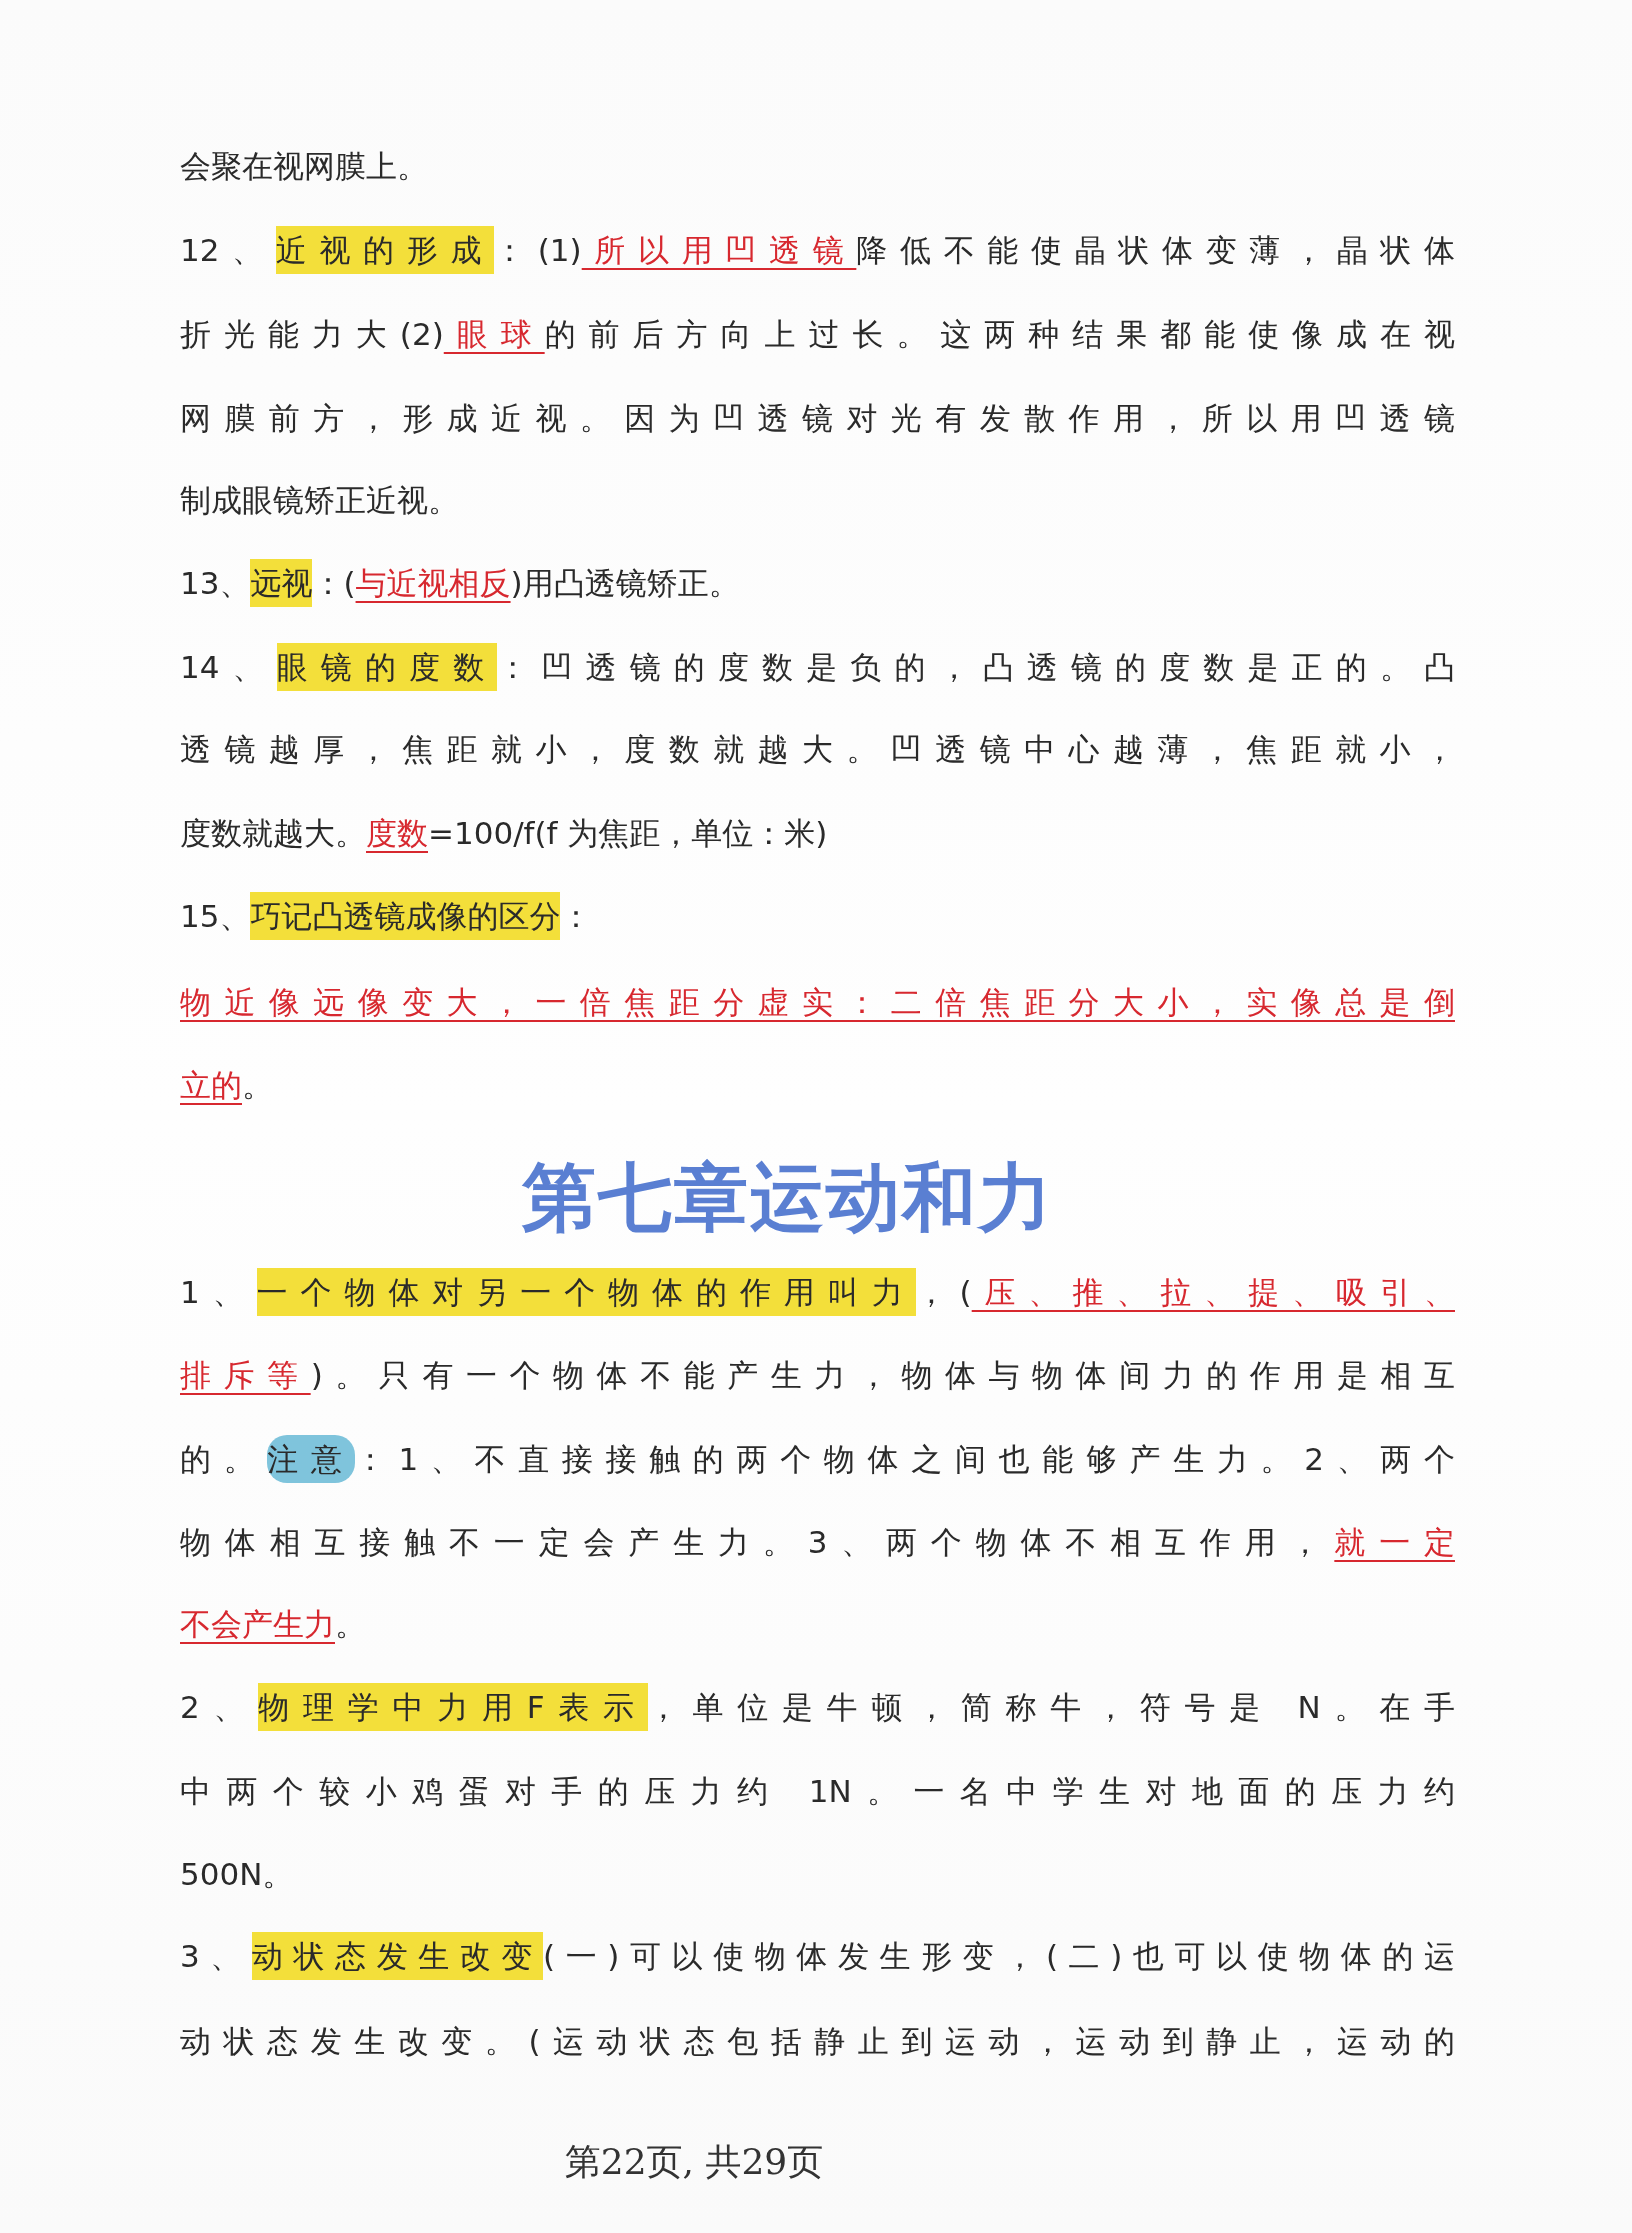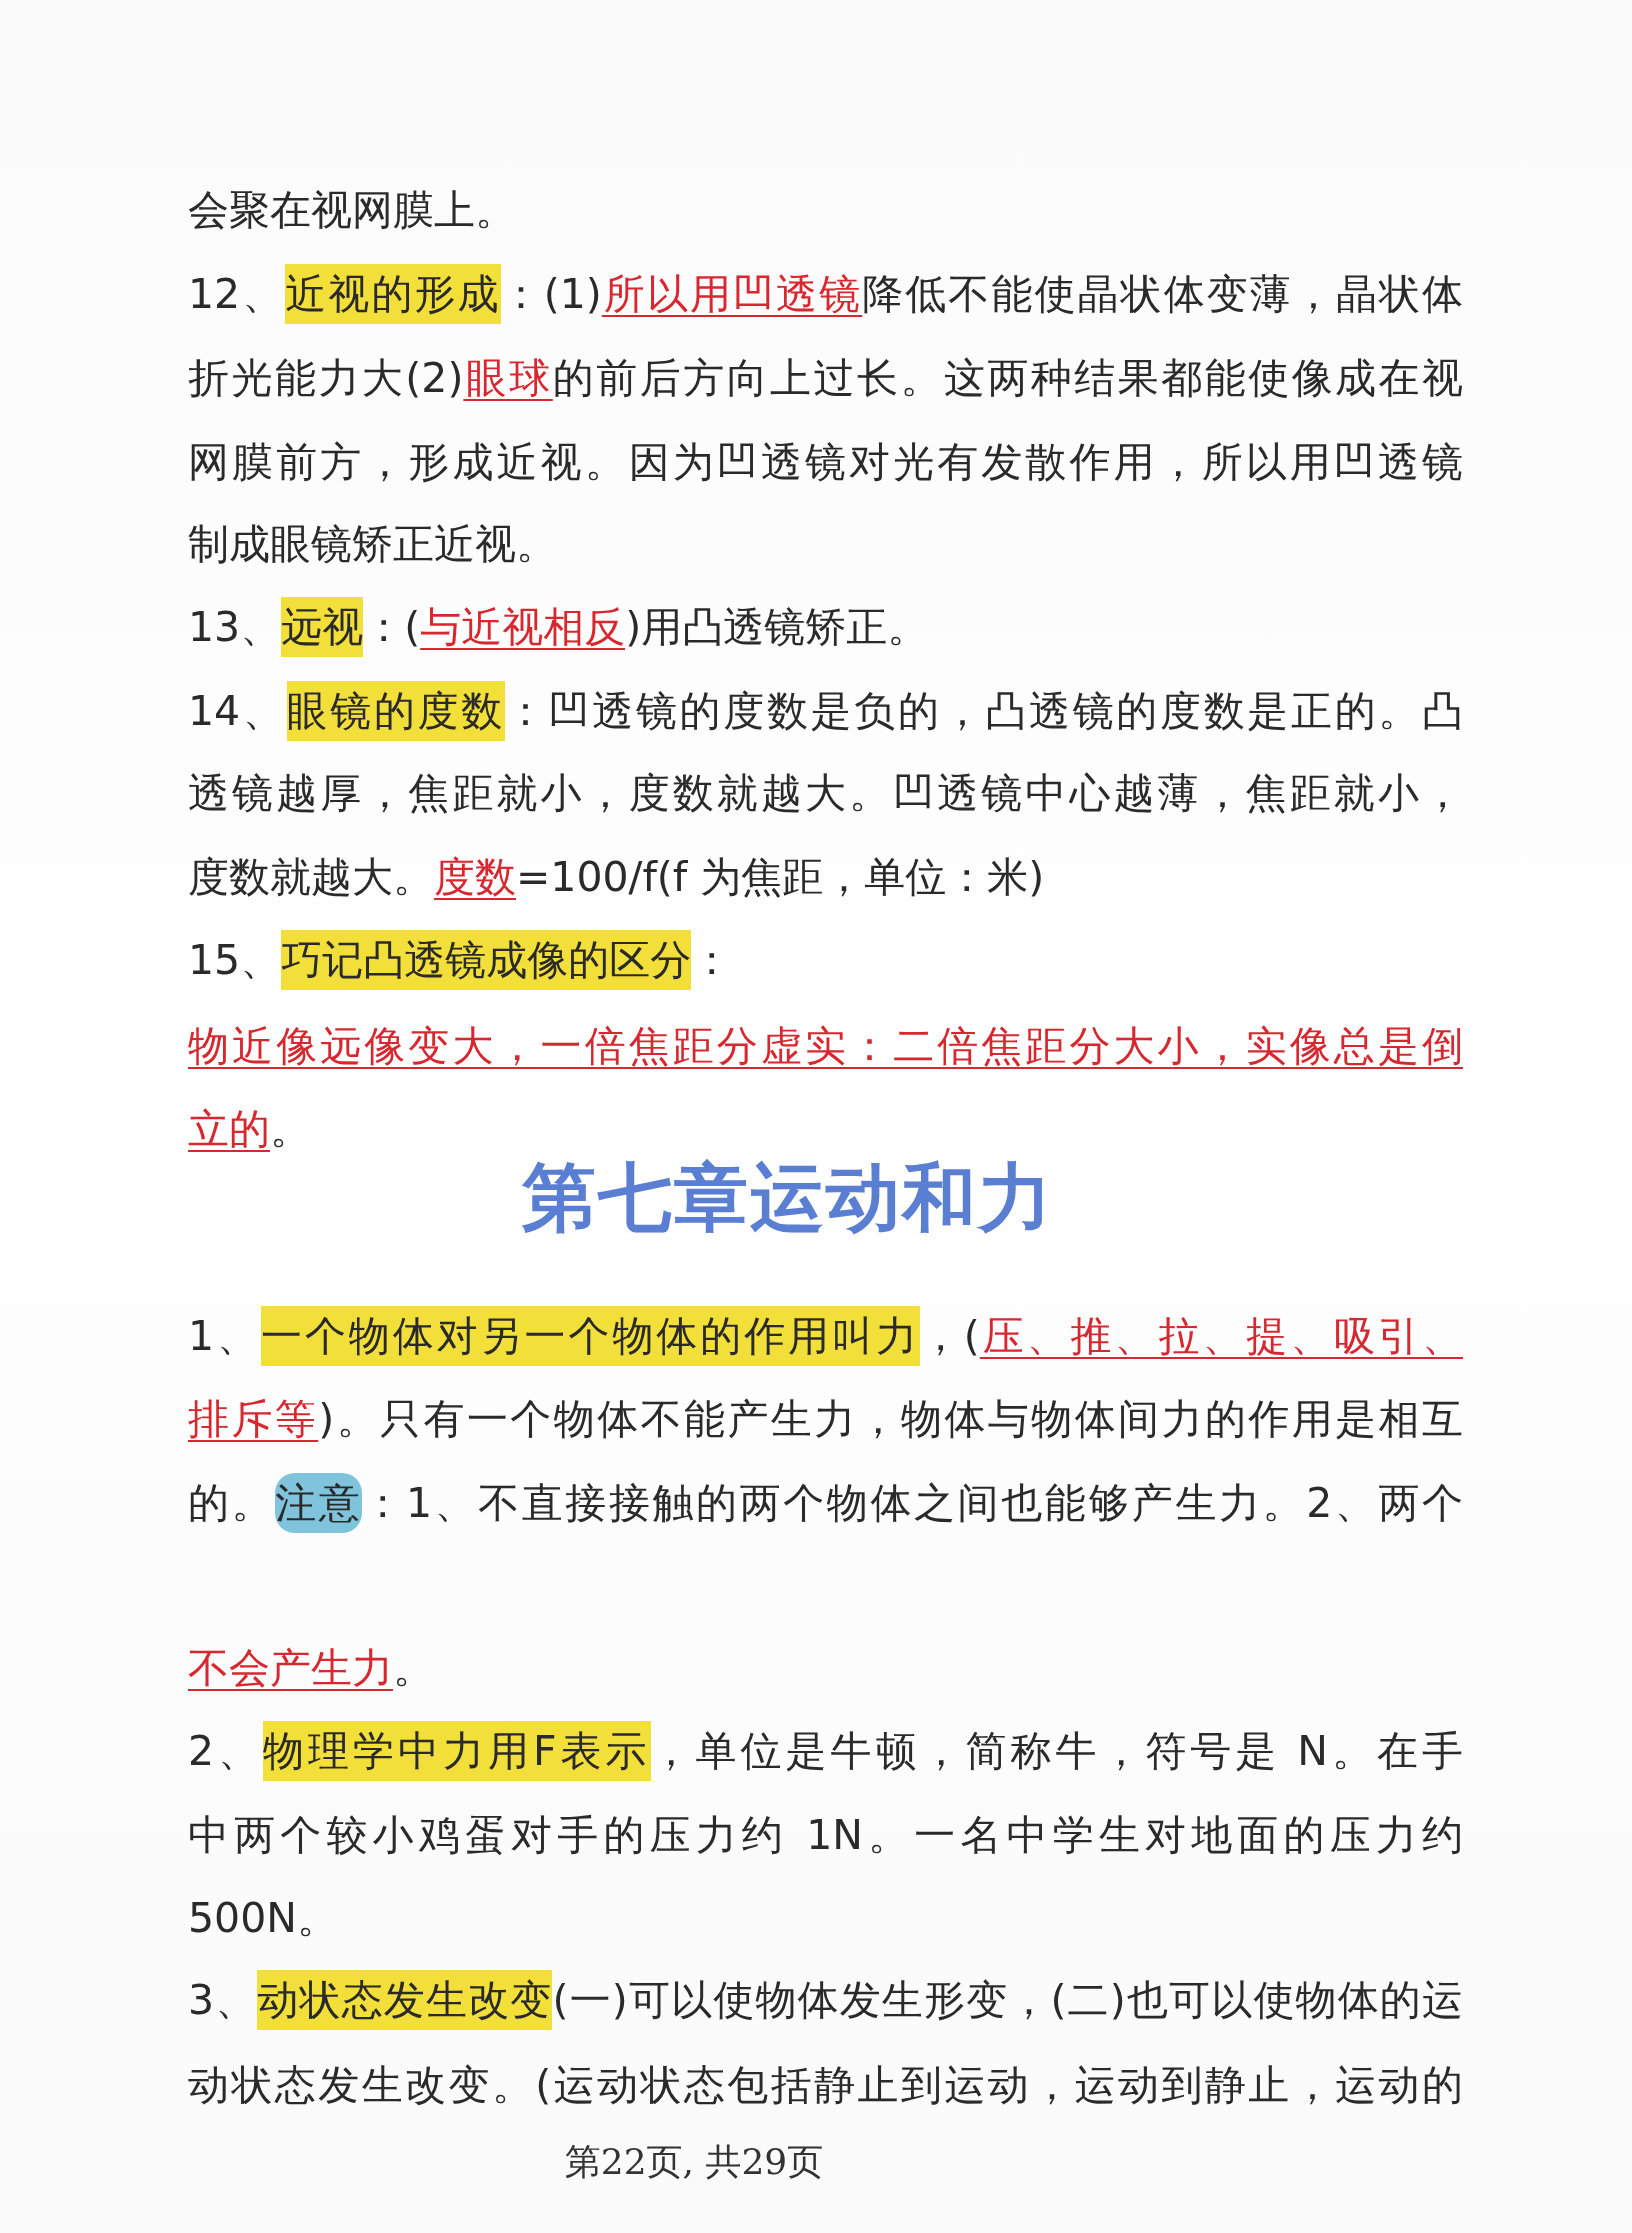--- a/index.html
+++ b/index.html
@@ -1,21 +1,21 @@
 <!DOCTYPE html>
 <html><head>
 <meta charset="utf-8">
 <style>
   html,body{margin:0;padding:0;}
   body{width:1632px;height:2233px;background:#fdfdfd;position:relative;overflow:hidden;
        font-family:"DejaVu Sans","Liberation Sans",sans-serif;color:#2a2a2a;}
   .page{position:absolute;left:0;top:0;width:1632px;height:2233px;
         background:linear-gradient(180deg,#fbfbfb 0%,#fefefe 50%,#fafafa 100%);}
-  .line{position:absolute;left:188px;width:1275px;height:60px;font-size:41px;line-height:60px;
-        white-space:nowrap;text-align:justify;text-align-last:justify;letter-spacing:0;margin-top:44px;}
+  .line{position:absolute;left:180px;width:1275px;height:60px;font-size:31px;line-height:60px;
+        white-space:nowrap;text-align:justify;text-align-last:justify;letter-spacing:0;}
   .line.left{text-align:left;text-align-last:left;}
   .hl-y{background:#f3df3a;padding:6px 0;}
   .hl-b{background:#7fc4dc;padding:6px 0;border-radius:20px;}
   .red-u{color:#d7282f;text-decoration:underline;text-decoration-color:#d7282f;text-underline-offset:7px;text-decoration-thickness:2px;}
   .title{position:absolute;left:0;width:1576px;top:1152px;text-align:center;font-size:74px;
          line-height:90px;font-weight:bold;color:#5a7fd2;letter-spacing:2px;}
   .footer{position:absolute;left:0;width:1388px;top:2140px;text-align:center;font-size:36px;
           line-height:44px;color:#333;font-family:"DejaVu Serif","Liberation Serif",serif;}
 </style>
 </head>
@@ -68,20 +68,23 @@
 
   <div class="line" style="top:1262px">
     <span>1、</span><span class="hl-y">一个物体对另一个物体的作用叫力</span><span>，(</span><span class="red-u">压、推、拉、提、吸引、</span>
   </div>
   <div class="line" style="top:1345px">
     <span class="red-u">排斥等</span><span>)。只有一个物体不能产生力，物体与物体间力的作用是相互</span>
   </div>
   <div class="line" style="top:1429px">
     <span>的。</span><span class="hl-b">注意</span><span>：1、不直接接触的两个物体之间也能够产生力。2、两个</span>
   </div>
+  <div class="line" style="top:1512px">
+    <span>物体相互接触不一定会产生力。3、两个物体不相互作用，</span><span class="red-u">就一定</span>
+  </div>
   <div class="line left" style="top:1594px">
     <span class="red-u">不会产生力</span><span>。</span>
   </div>
 
   <div class="line" style="top:1677px">
     <span>2、</span><span class="hl-y">物理学中力用F表示</span><span>，单位是牛顿，简称牛，符号是 N。在手</span>
   </div>
   <div class="line" style="top:1761px">
     <span>中两个较小鸡蛋对手的压力约 1N。一名中学生对地面的压力约</span>
   </div>

